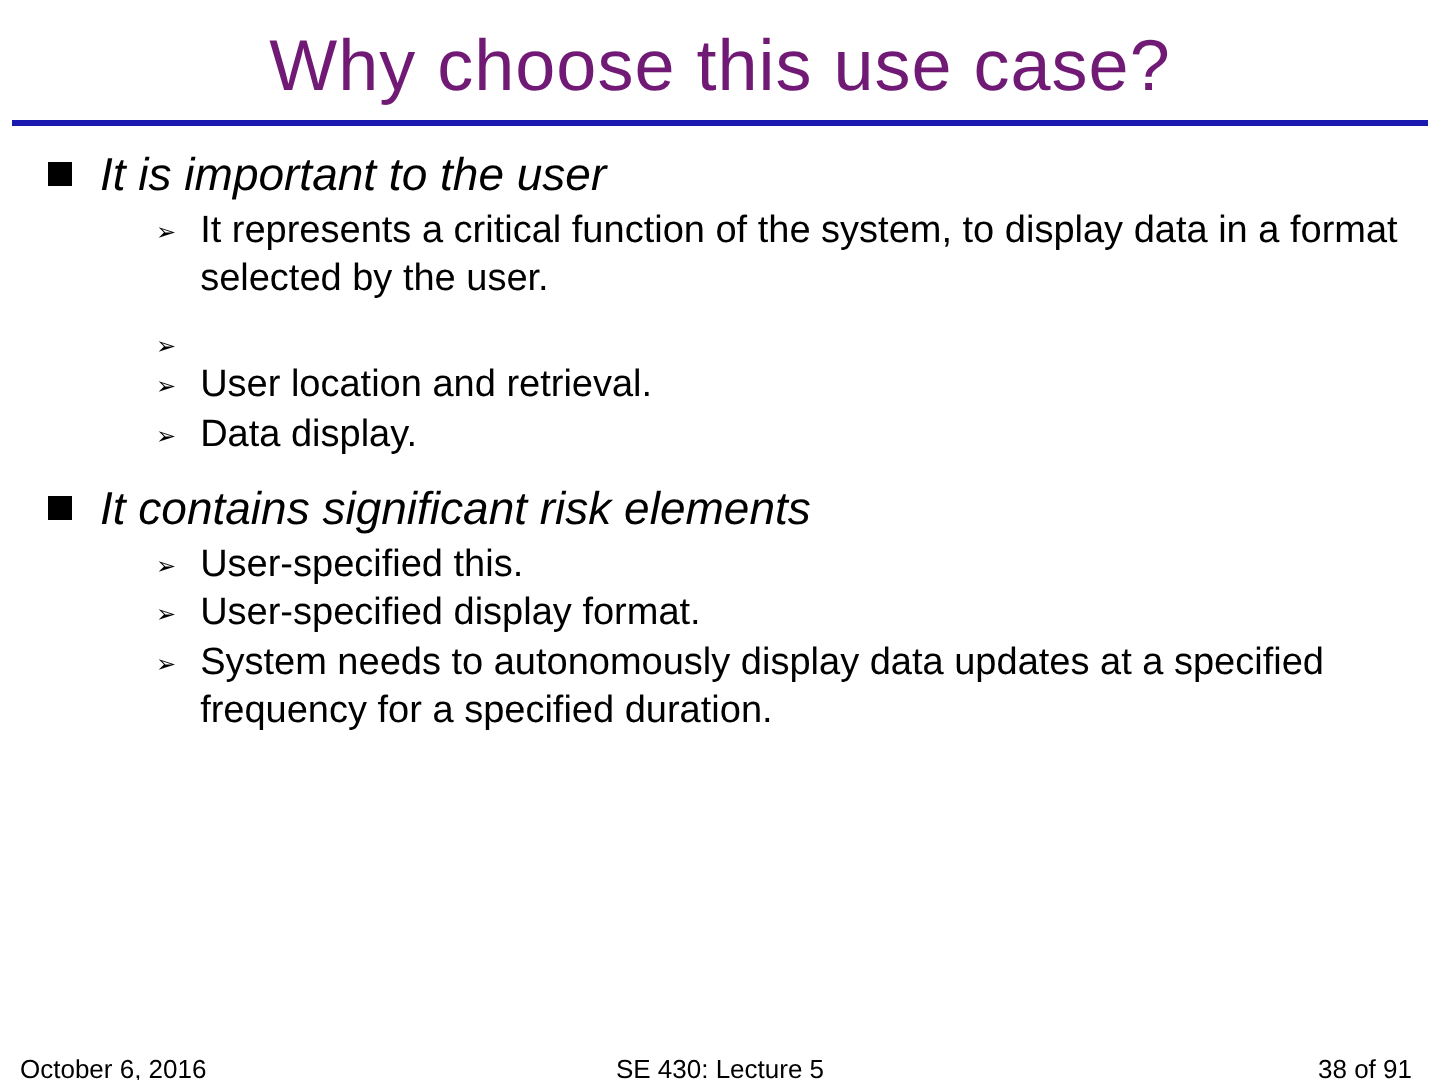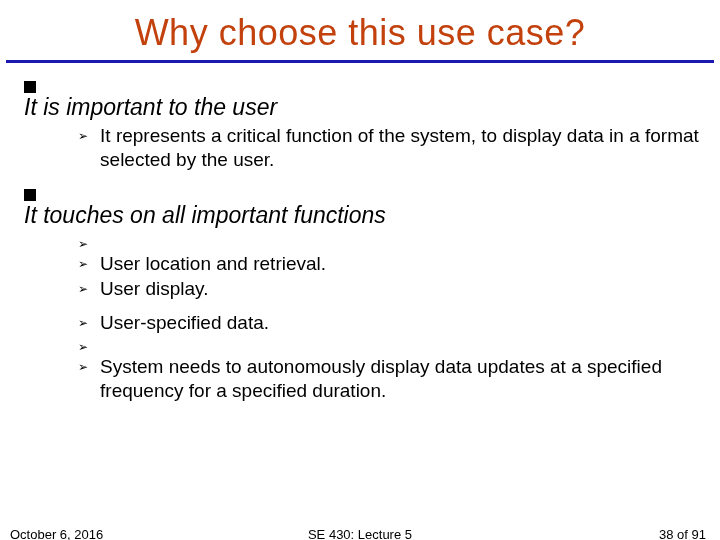--- a/index.html
+++ b/index.html
@@ -14,21 +14,21 @@
   .slide {
     position: relative;
     width: 720px;
     height: 540px;
     box-sizing: border-box;
   }
   .title {
     text-align: center;
     font-size: 36px;
     font-weight: normal;
-    color: #c2410c;
+    color: #701a75;
     margin: 12px 0 6px 0;
     letter-spacing: 0.5px;
   }
   .title-shadow {
     position: relative;
   }
   .title-shadow::before {
     content: attr(data-shadow);
     position: absolute;
     left: 2px;
@@ -43,21 +43,20 @@
     background: #1a1ab0;
     margin: 0 6px 10px 6px;
   }
   .content {
     padding: 0 20px 0 24px;
   }
   .main-item {
     display: flex;
     align-items: flex-start;
     margin: 4px 0 2px 0;
-    flex-direction: column;
   }
   .square {
     width: 12px;
     height: 12px;
     background: #000;
     margin-top: 8px;
     margin-right: 14px;
     flex: 0 0 12px;
   }
   .main-text {
@@ -129,45 +128,46 @@
       <div class="square"></div>
       <div class="main-text">It is important to the user</div>
     </div>
     <div class="sub-list">
       <div class="sub-item">
         <span class="arrow">➢</span>
         <span class="sub-text">It represents a critical function of the system, to display data in a format selected by the user.</span>
       </div>
     </div>
 
-    <div class="main-item">
-      <div class="square"></div>
-      <div class="main-text">It touches on all important functions</div>
-    </div>
     <div class="sub-list">
       <div class="sub-item">
         <span class="arrow">➢</span>
       </div>
       <div class="sub-item">
         <span class="arrow">➢</span>
         <span class="sub-text">User location and retrieval.</span>
       </div>
       <div class="sub-item">
         <span class="arrow">➢</span>
-        <span class="sub-text">User display.</span>
+        <span class="sub-text">Data display.</span>
       </div>
     </div>
 
+    <div class="main-item">
+      <div class="square"></div>
+      <div class="main-text">It contains significant risk elements</div>
+    </div>
     <div class="sub-list">
       <div class="sub-item">
         <span class="arrow">➢</span>
-        <span class="sub-text">User-specified data.</span>
+        <span class="sub-text">User-specified this.</span>
       </div>
       <div class="sub-item">
         <span class="arrow">➢</span>
+        <span class="sub-text">User-specified display format.</span>
       </div>
       <div class="sub-item">
         <span class="arrow">➢</span>
         <span class="sub-text">System needs to autonomously display data updates at a specified frequency for a specified duration.</span>
       </div>
     </div>
 
   </div>
 
   <div class="footer">

